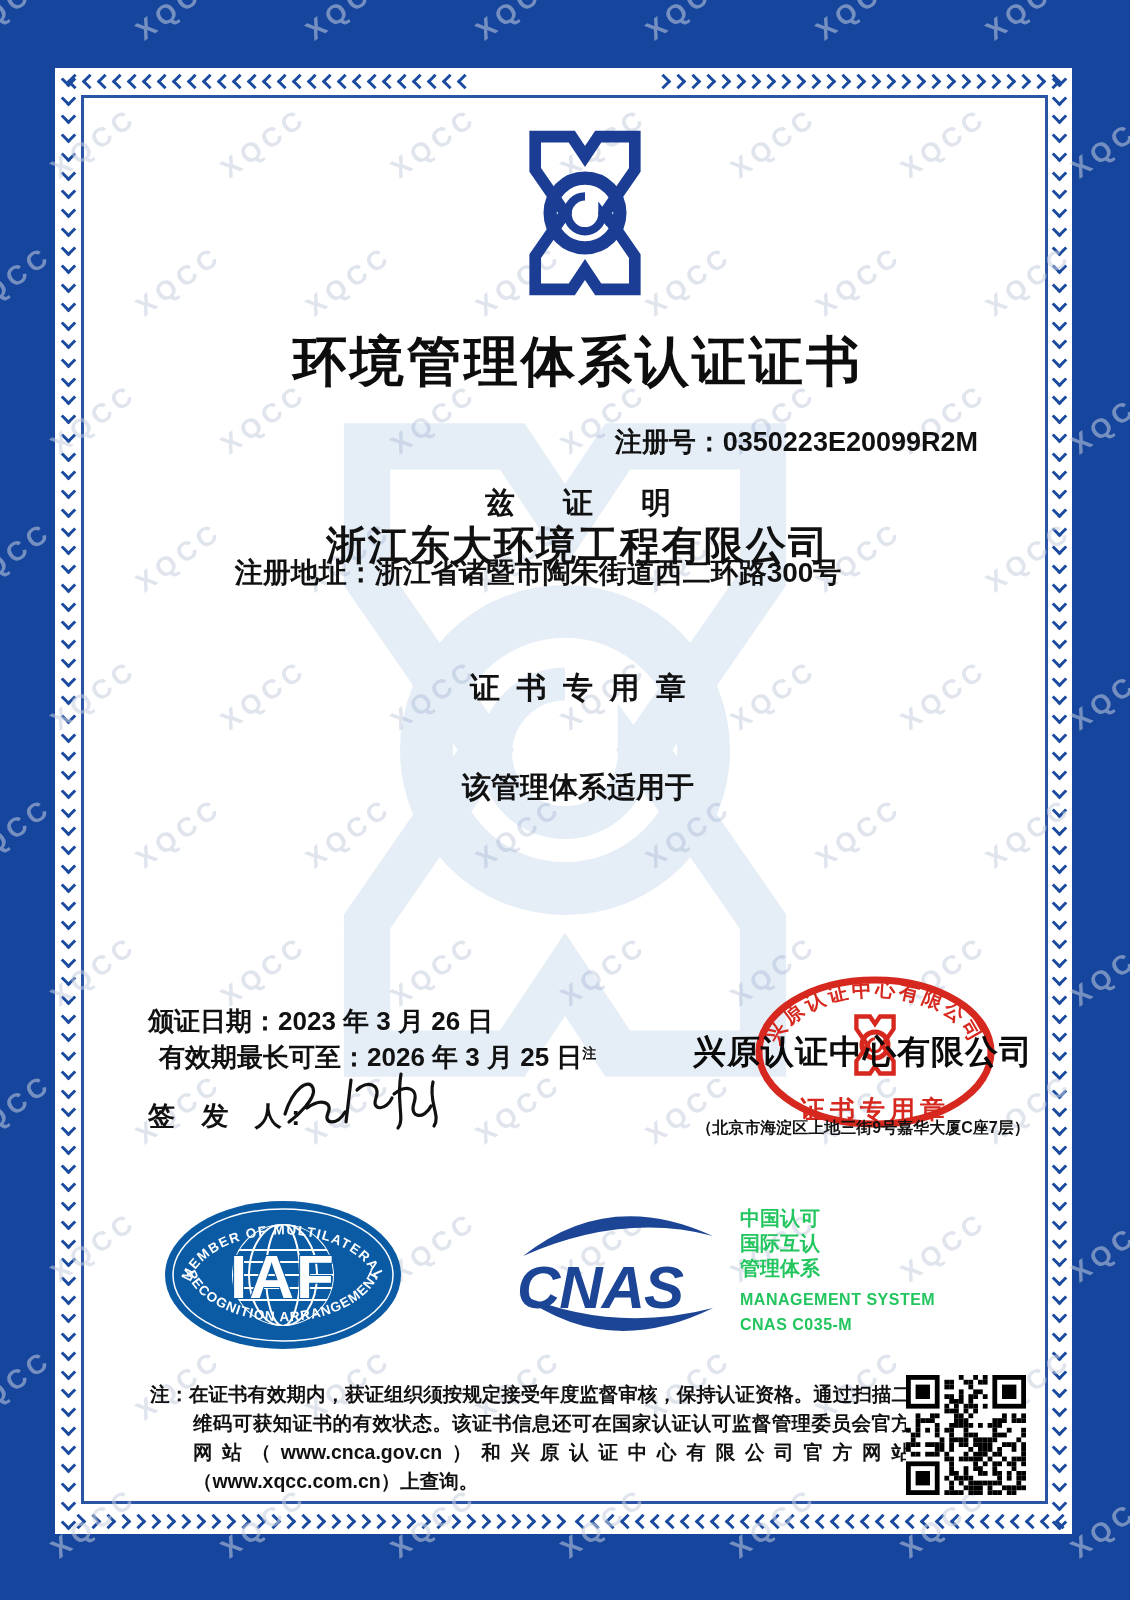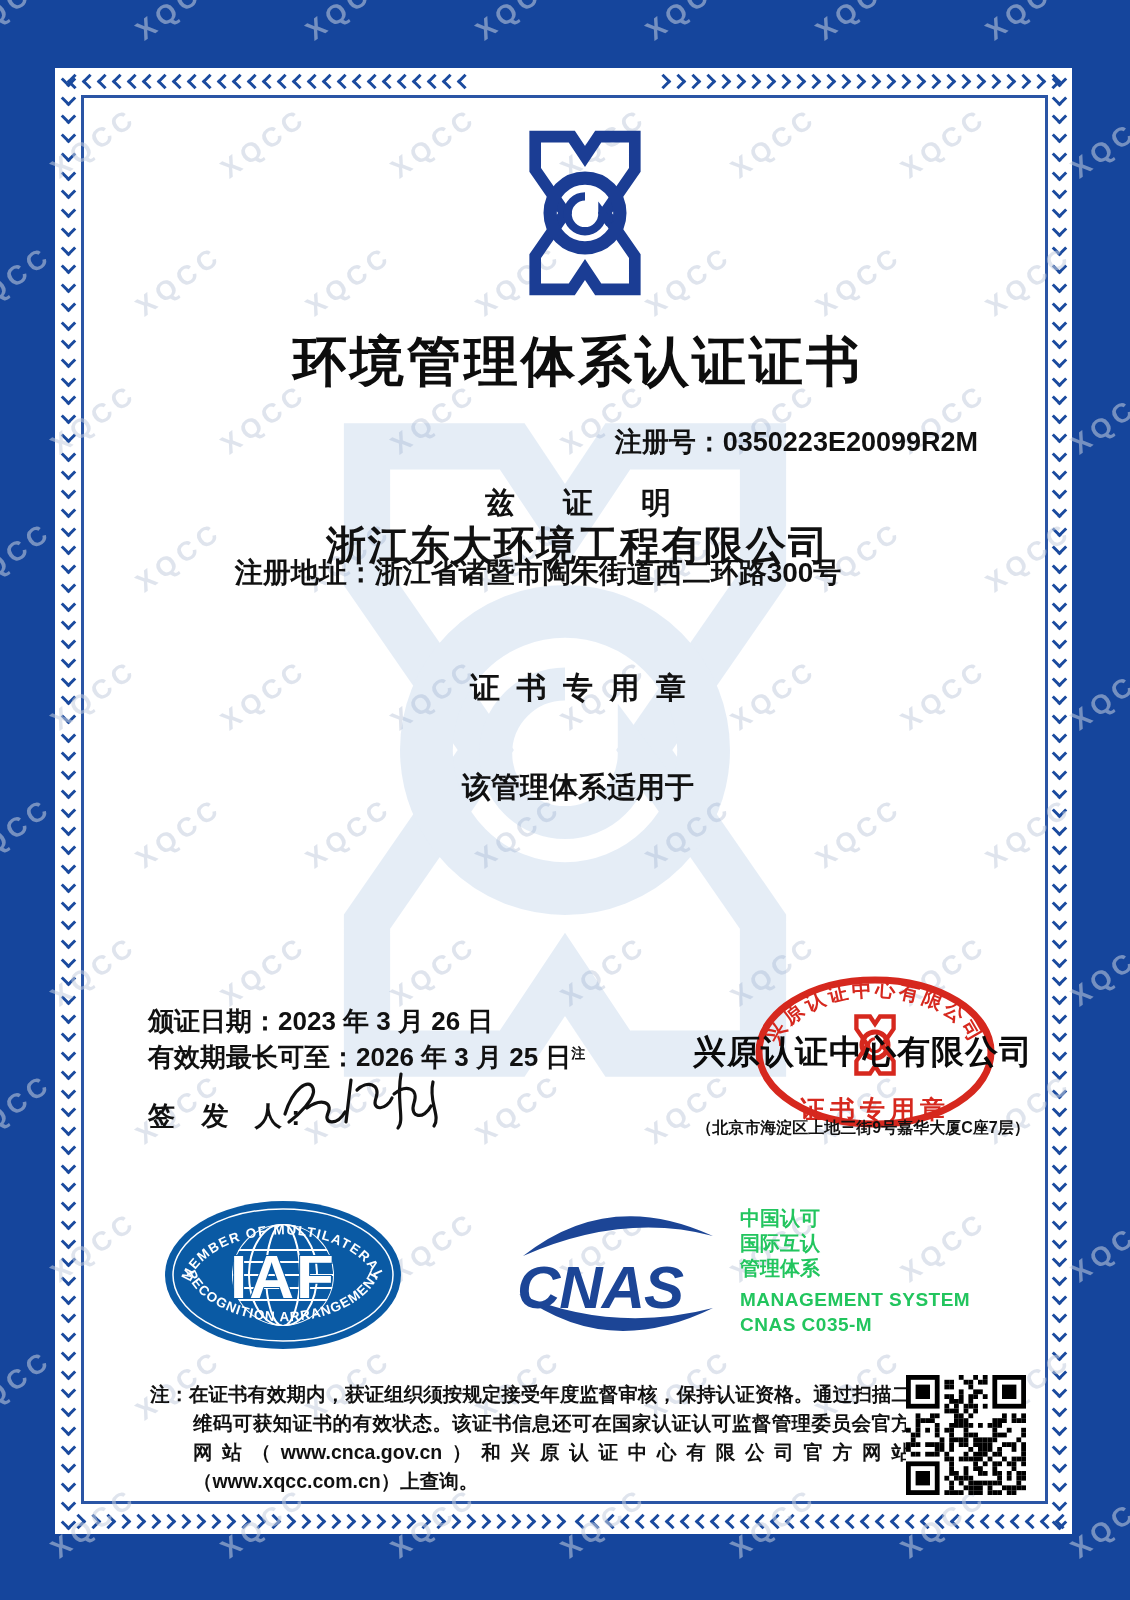--- a/index.html
+++ b/index.html
@@ -39,33 +39,33 @@
            font-size:40px;font-weight:800;letter-spacing:2px;}
   .addr{position:absolute;left:0;width:1050px;top:554px;text-align:center;font-size:28px;font-weight:700;}
   .credit{position:absolute;left:0;width:1130px;top:612px;text-align:center;font-size:27px;font-weight:600;}
   .conform{position:absolute;left:0;width:1130px;top:668px;text-align:center;
            font-size:30px;font-weight:800;letter-spacing:0.55em;text-indent:0.55em;}
   .std{position:absolute;left:0;width:1130px;top:706px;text-align:center;font-size:32px;font-weight:800;letter-spacing:1px;}
   .scope-h{position:absolute;left:0;width:1130px;top:768px;text-align:center;font-size:29px;font-weight:700;}
   .scope{position:absolute;left:120px;width:892px;top:812px;font-size:30px;font-weight:700;
          line-height:40px;text-align:justify;text-indent:2em;}
   .issue1{position:absolute;left:135px;top:1004px;font-size:26px;font-weight:700;}
-  .issue2{position:absolute;left:135px;top:1040px;font-size:26px;font-weight:700;}
+  .issue2{position:absolute;left:146px;top:1040px;font-size:26px;font-weight:700;}
   .issue2 sup{font-size:14px;vertical-align:8px;}
   .signer{position:absolute;left:135px;top:1098px;font-size:27px;font-weight:700;letter-spacing:0.35em;}
   .sig{position:absolute;left:262px;top:1062px;width:175px;height:82px;}
   .seal{position:absolute;left:712px;top:958px;width:300px;height:188px;}
   .issuer-name{position:absolute;left:680px;width:340px;top:1030px;text-align:center;z-index:3;
                font-size:33px;font-weight:600;letter-spacing:1px;color:#0a0a0a;}
   .issuer-addr{position:absolute;left:660px;width:380px;top:1118px;text-align:center;z-index:3;
                font-size:16px;font-weight:600;}
   .iaf{position:absolute;left:150px;top:1200px;width:240px;height:150px;}
   .cnas{position:absolute;left:498px;top:1196px;width:212px;height:156px;}
   .cnas-text{position:absolute;left:727px;top:1206px;font-size:20px;font-weight:700;color:#22c55e;line-height:25px;}
-  .cnas-text .en{font-size:19px;letter-spacing:0.5px;}
+  .cnas-text .en{font-size:16px;letter-spacing:0.5px;}
   .cnas-text .gap{height:6px;}
   .footnote{position:absolute;left:137px;top:1380px;width:718px;font-size:19.5px;font-weight:600;
             line-height:29px;text-align:justify;padding-left:2.2em;text-indent:-2.2em;}
   .qr{position:absolute;left:893px;top:1375px;width:120px;height:120px;}
 </style>
 </head>
 <body>
 
 <svg width="0" height="0" style="position:absolute">
   <defs>

